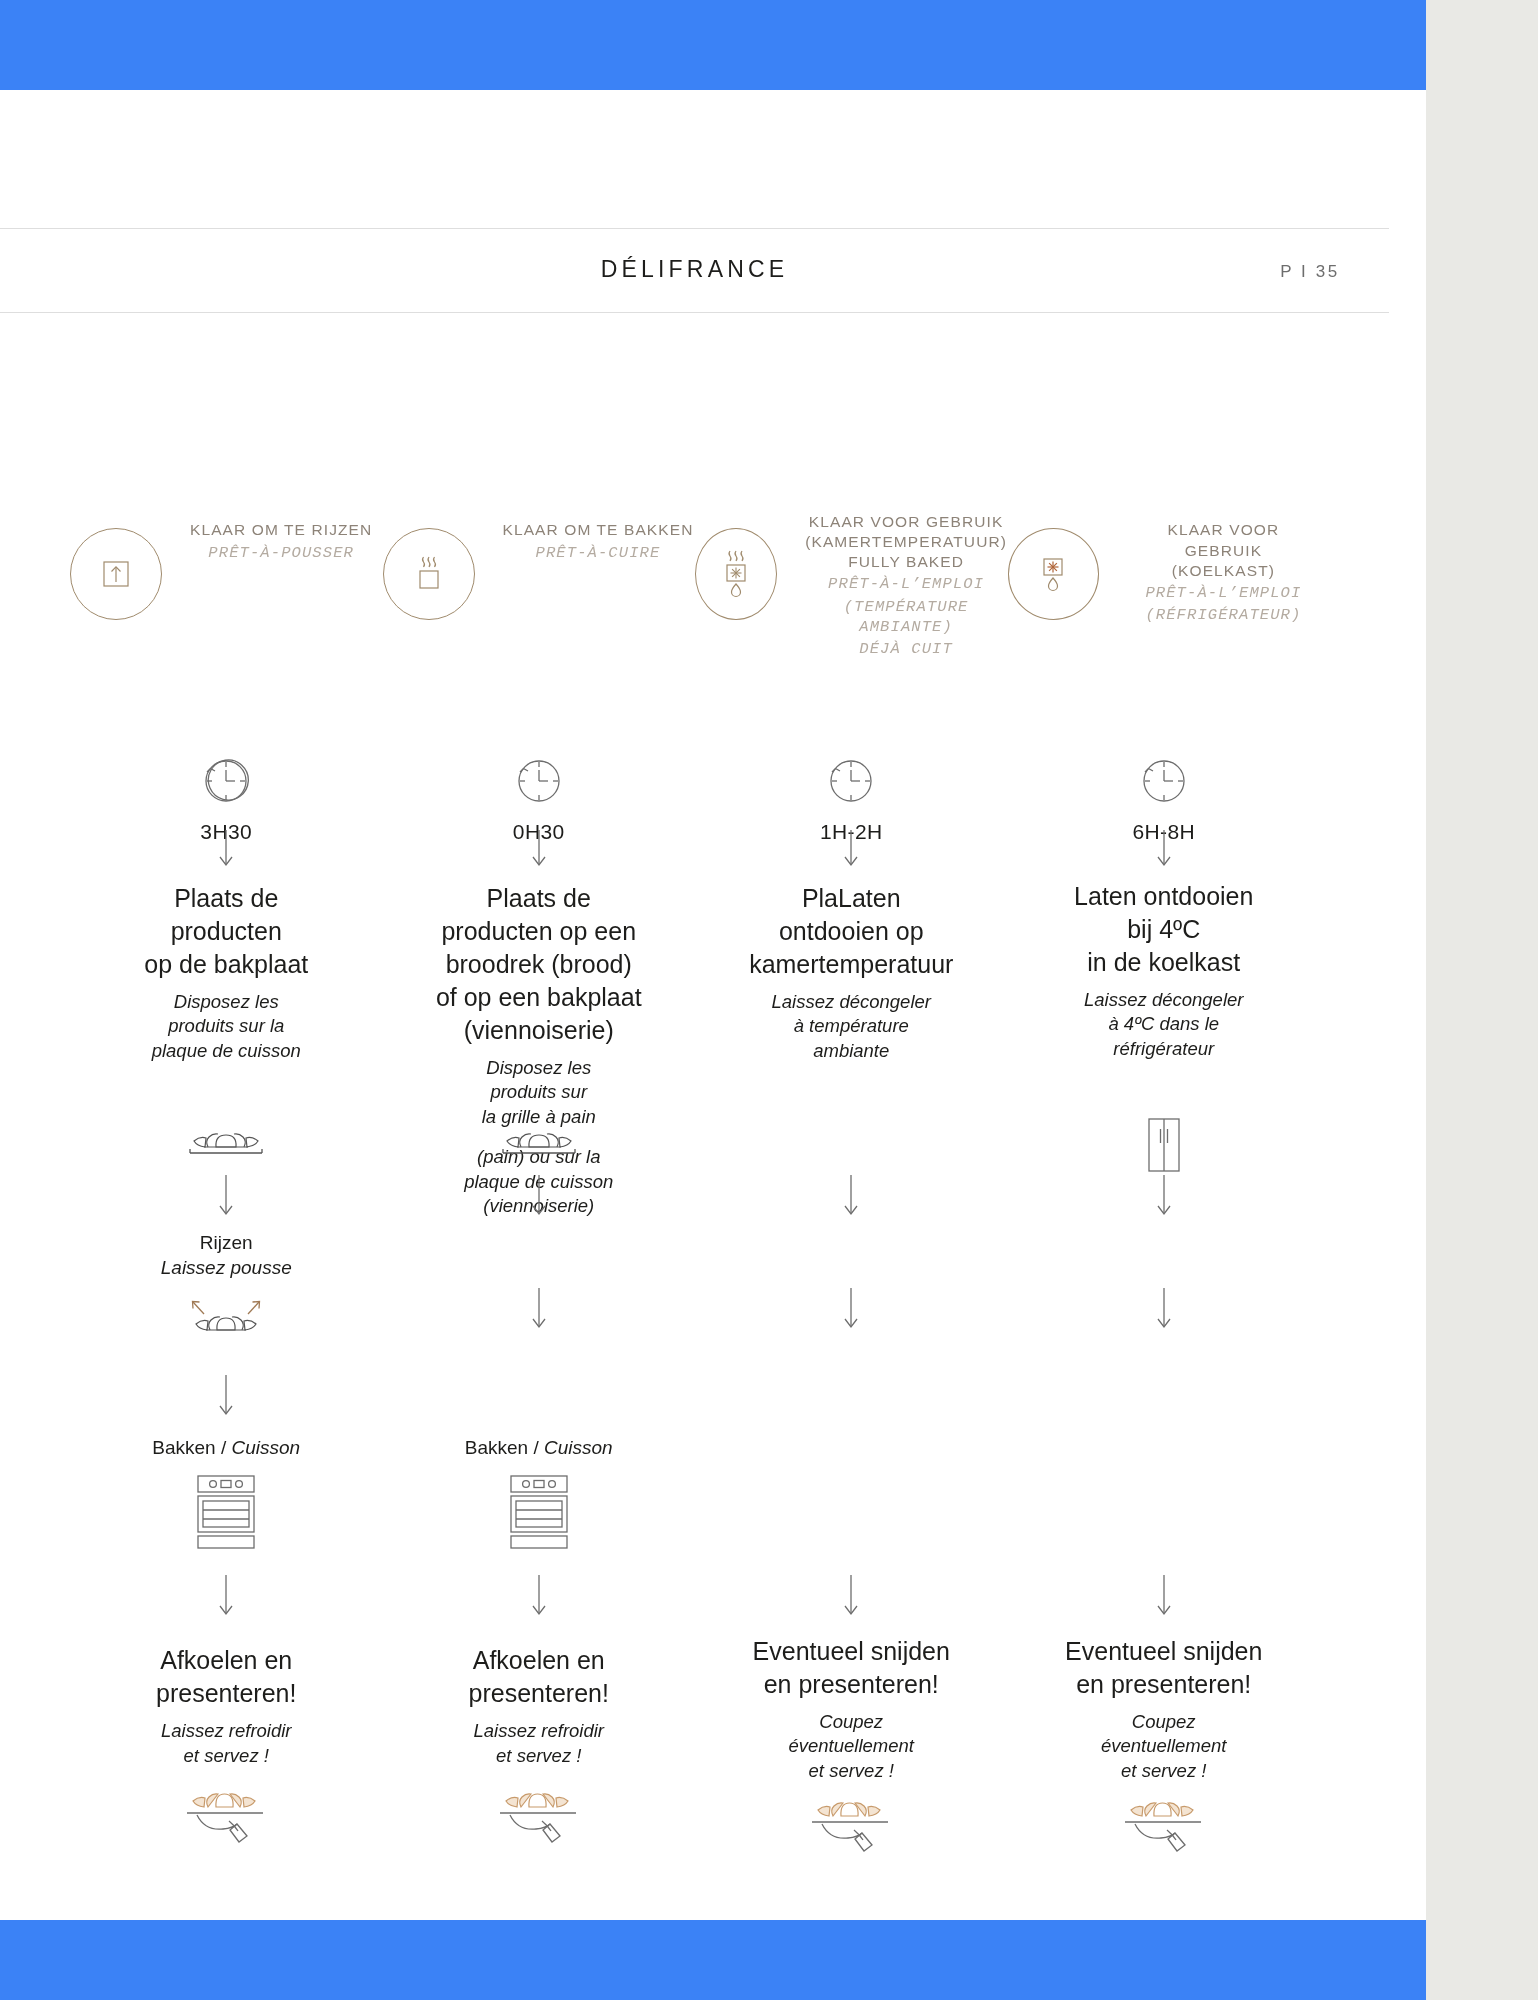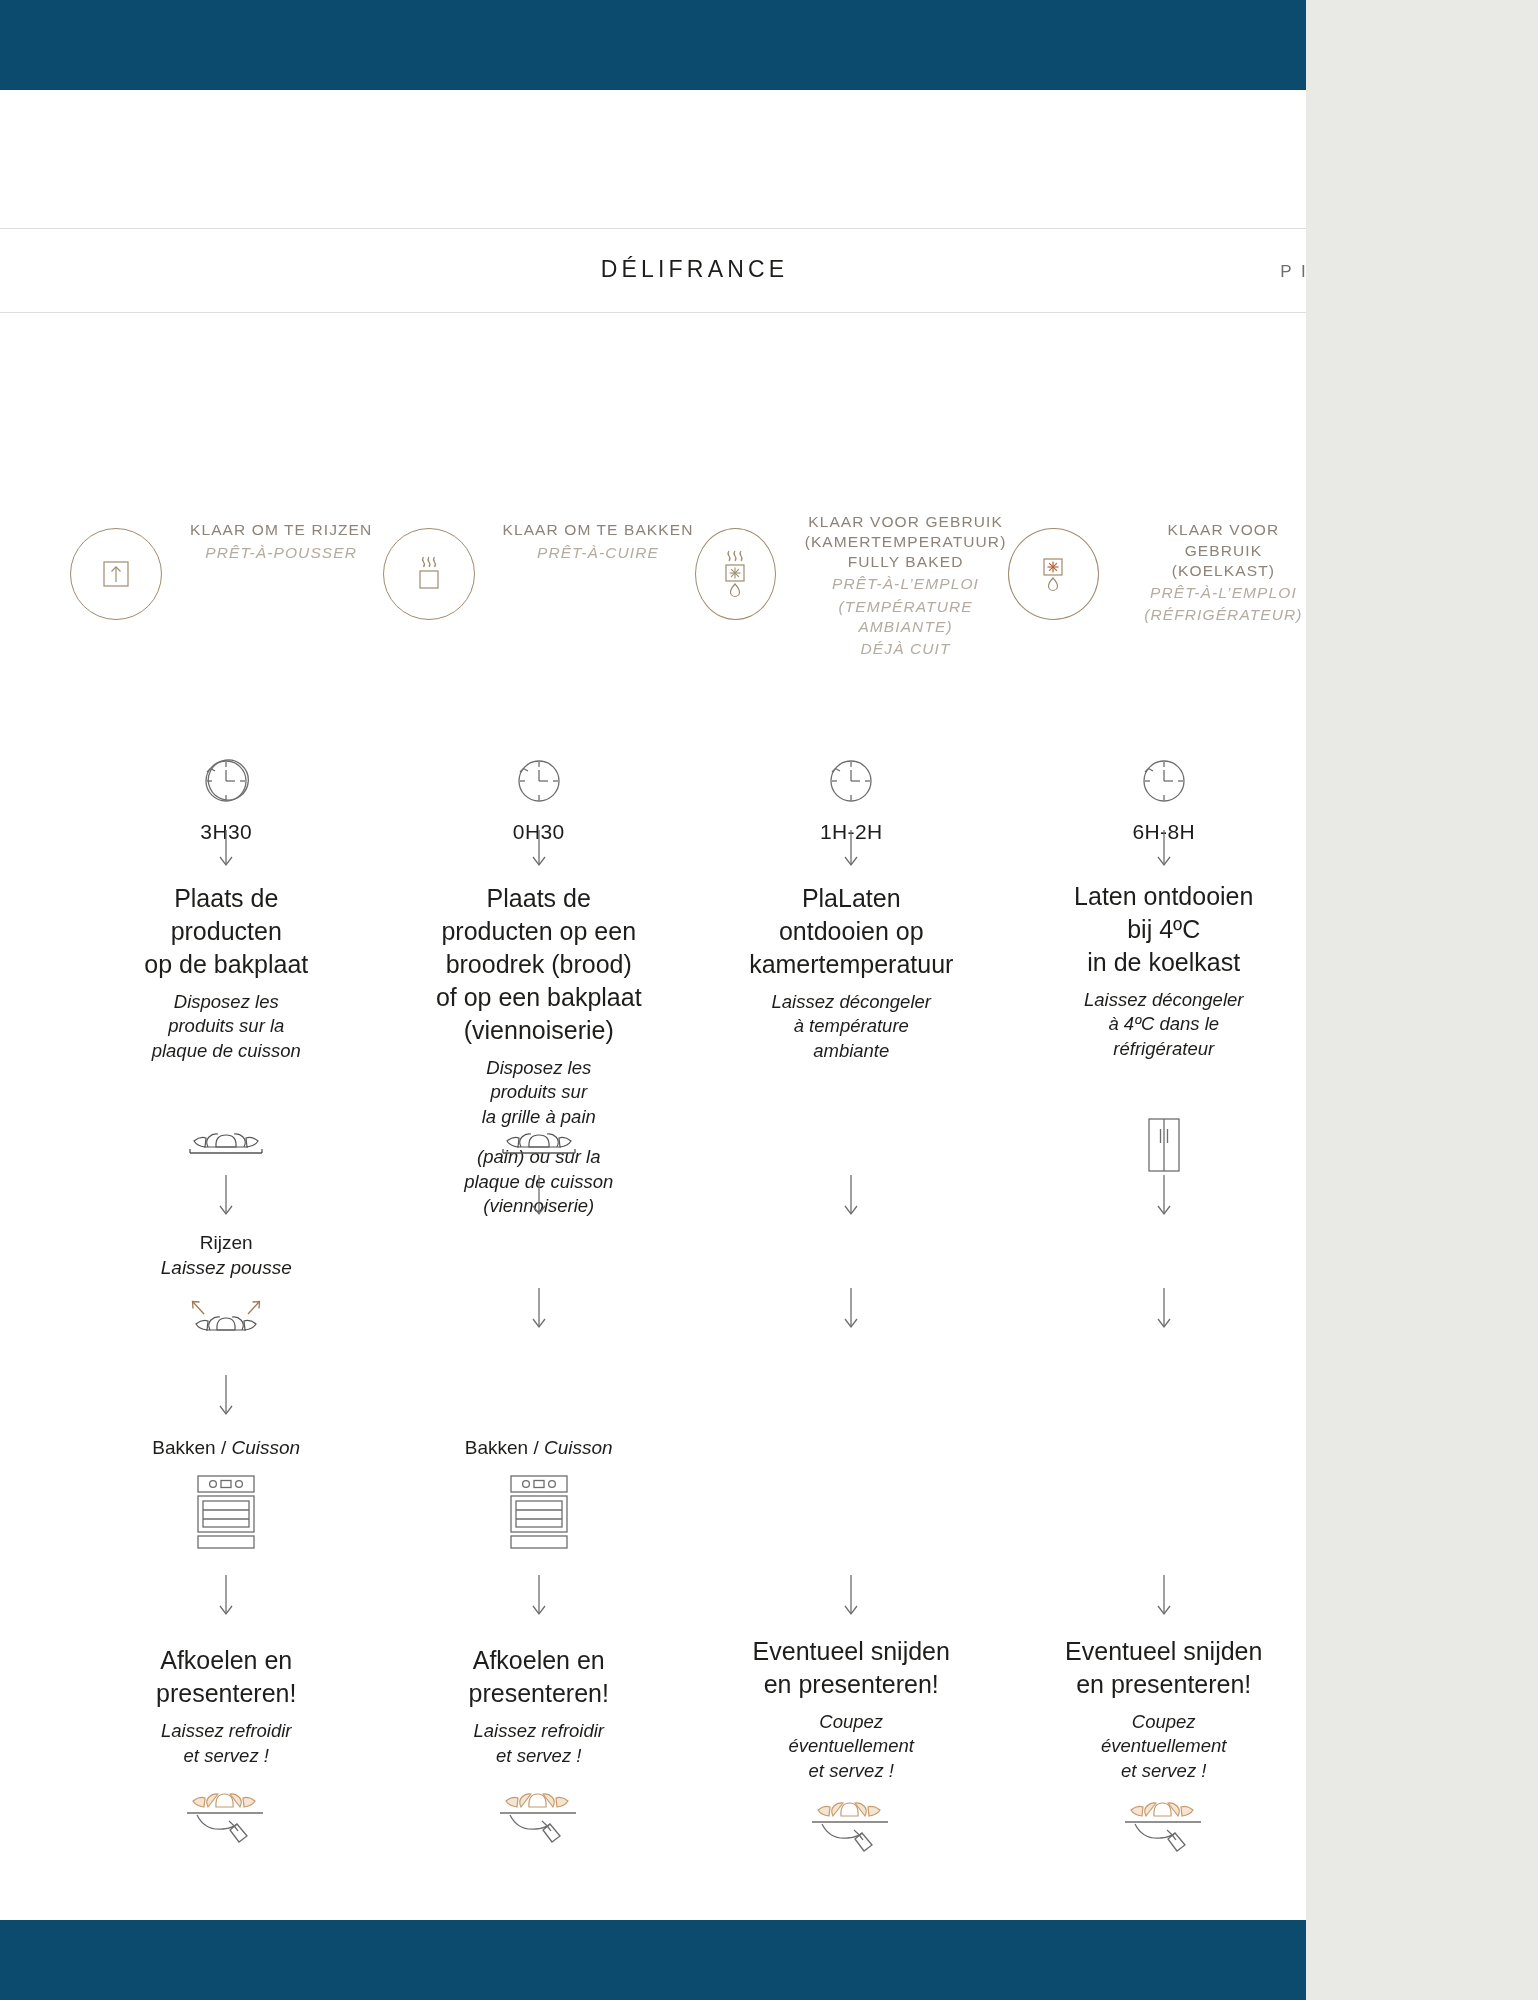--- a/index.html
+++ b/index.html
@@ -3,23 +3,23 @@
 <meta charset="utf-8">
 <style>
   html, body {
     margin: 0;
     padding: 0;
     background: #e9e9e5;
     font-family: "Liberation Sans", sans-serif;
   }
   #page {
     position: relative;
-    width: 1306px;
+    width: 1426px;
     height: 2000px;
-    background: #0c4a6e;
+    background: #3b82f6;
     overflow: hidden;
   }
   .sheet {
     position: absolute;
     left: 0;
     top: 90px;
     width: 1452px;
     height: 1830px;
     background: #ffffff;
   }
@@ -95,20 +95,21 @@
     color: #8d8378;
     line-height: 1.30;
   }
   .head-fr {
     font-size: 15.5px;
     letter-spacing: 1.1px;
     color: #b4aba1;
     font-style: italic;
     line-height: 1.30;
     margin-top: 2px;
+    font-family: Liberation Mono, monospace;
   }
 
   
   .row-abs { position: absolute; left: 70px; width: 1250px; display: flex; }
   .row-abs > .cell {
     width: 25%;
     display: flex;
     flex-direction: column;
     align-items: center;
     text-align: center;

